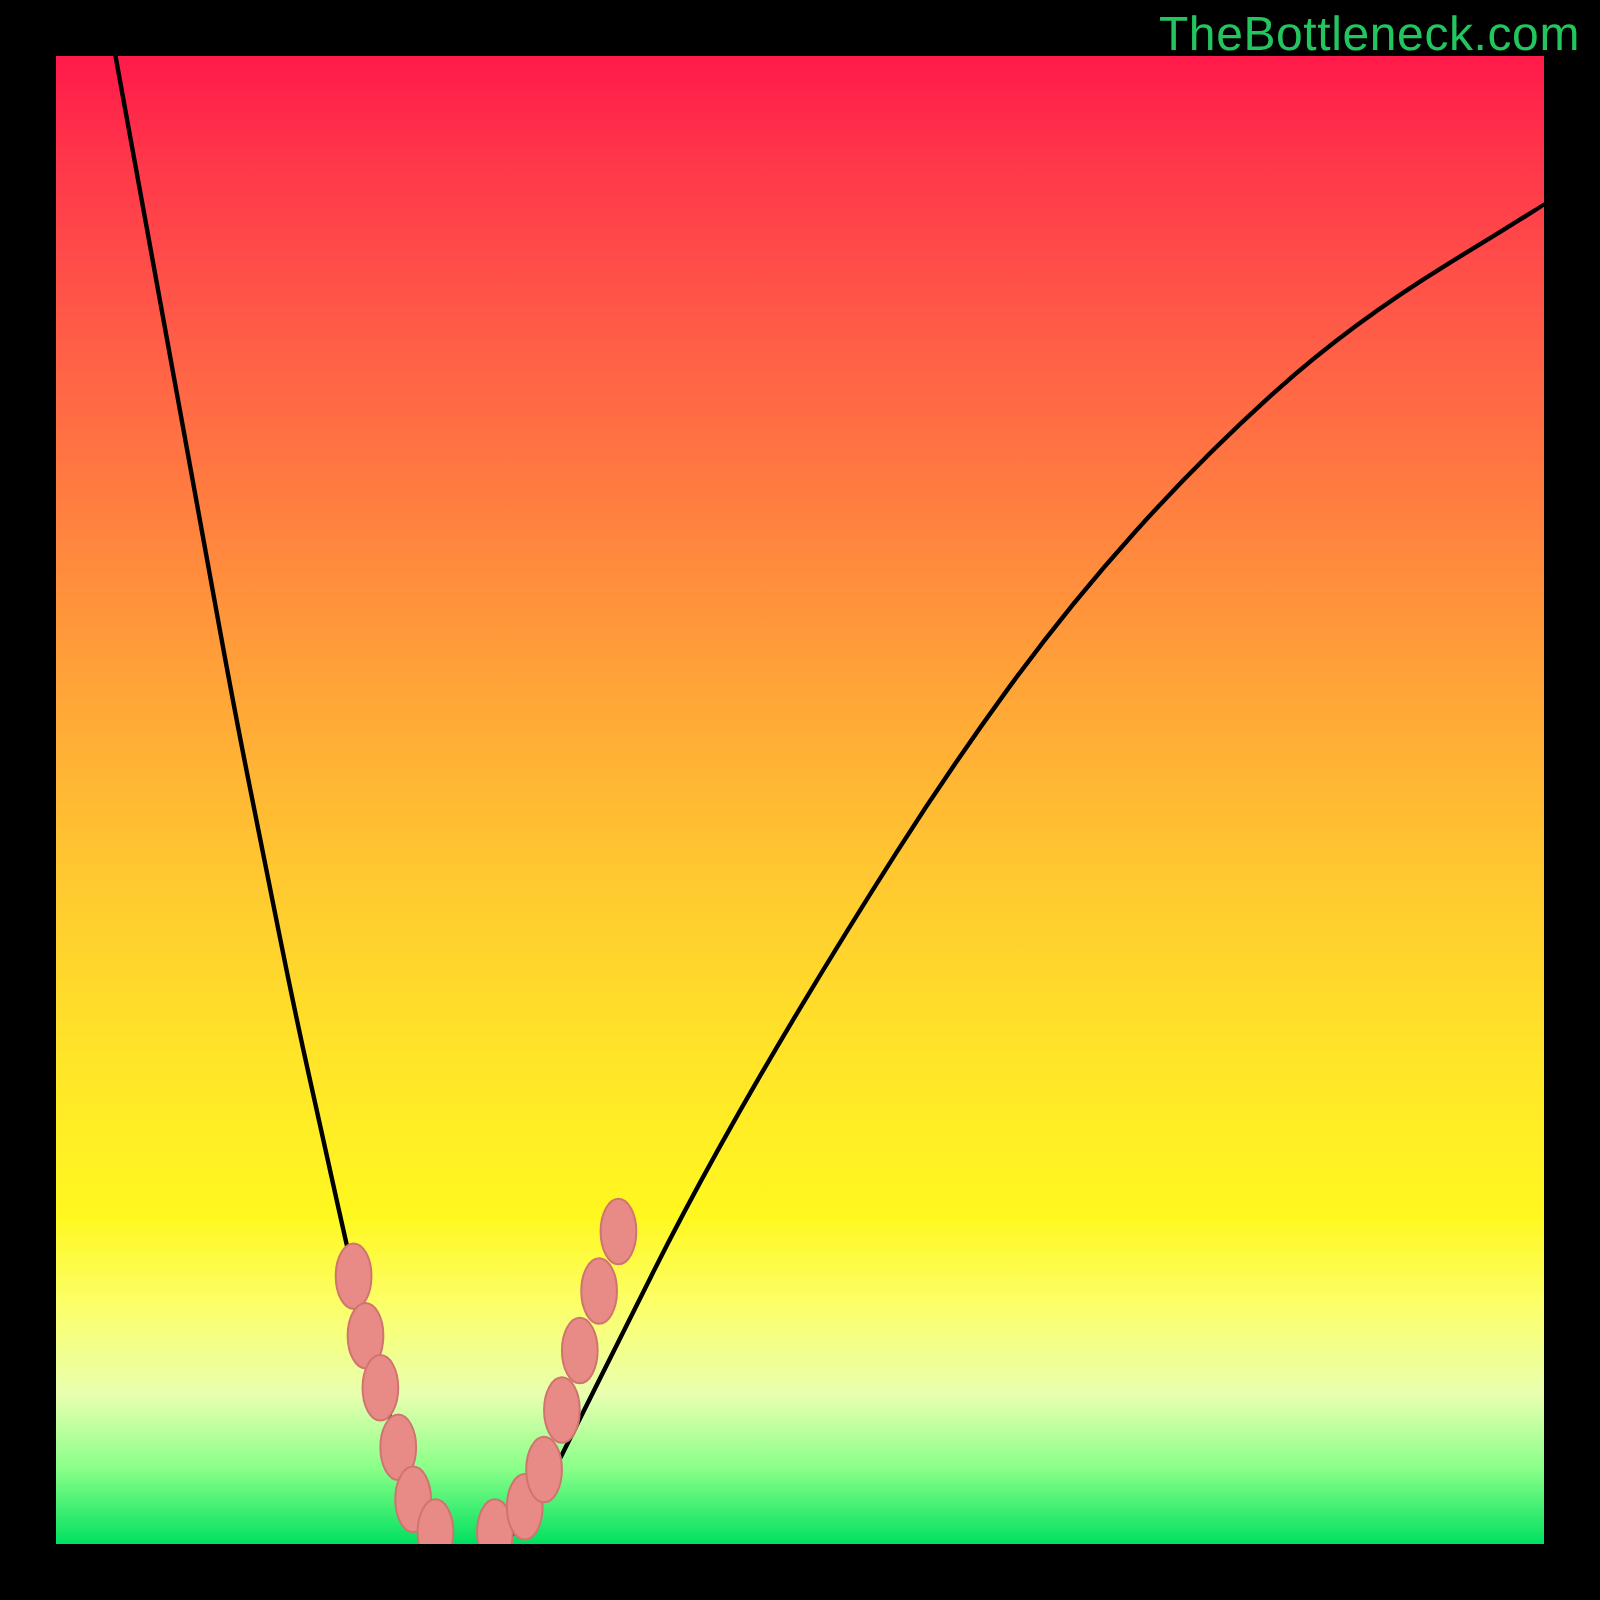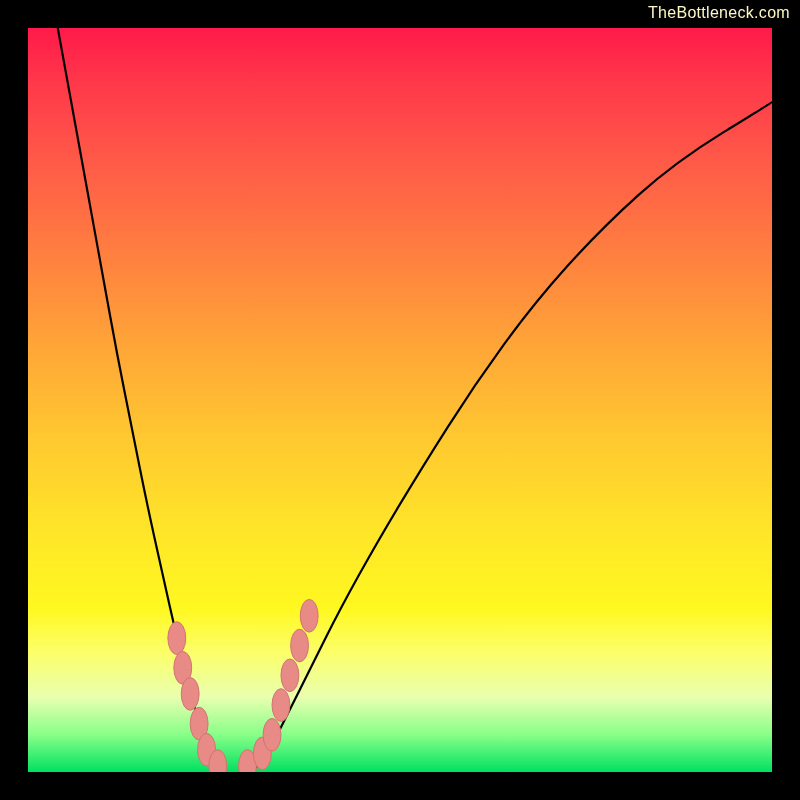--- a/index.html
+++ b/index.html
@@ -29,22 +29,22 @@
       #fcff6a 84%,
       #e8ffb0 90%,
       #88ff88 95%,
       #00e060 100%
     );
   }
   .watermark {
     position: absolute;
     top: 4px;
     right: 10px;
-    color: #fef9c3;
-    font-size: 16px;
+    color: #22c55e;
+    font-size: 24px;
     font-weight: 500;
     letter-spacing: 0.3px;
   }
   svg.plot {
     position: absolute;
     left: 0;
     top: 0;
     width: 744px;
     height: 744px;
   }

